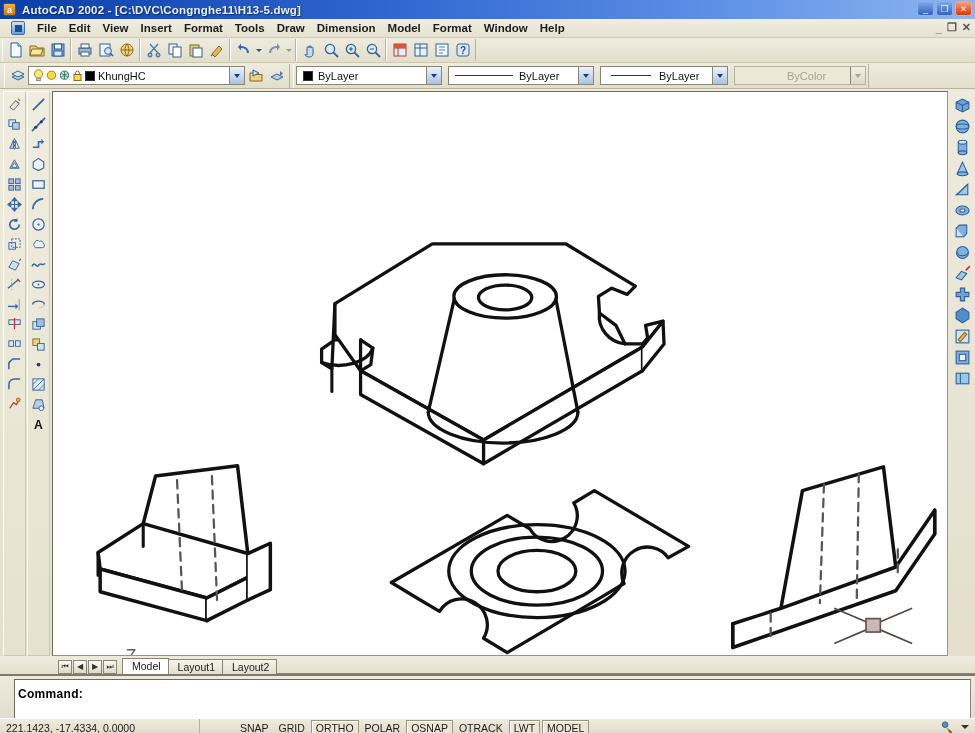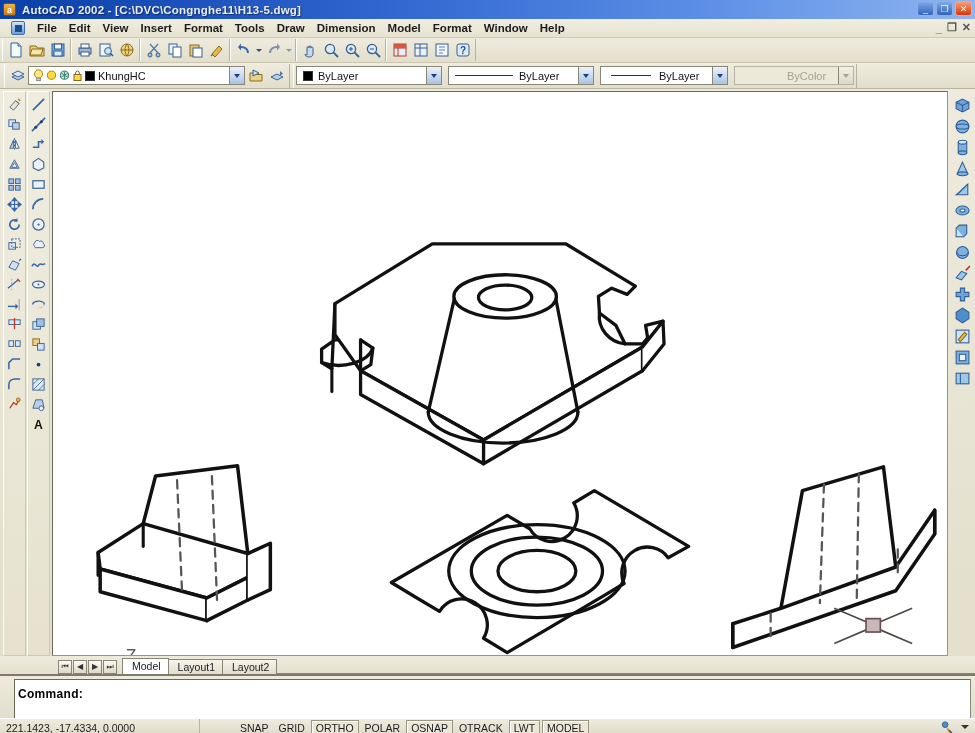--- a/index.html
+++ b/index.html
@@ -84,21 +84,21 @@
   }
   .combo.disabled .arrow { background: linear-gradient(#f2f0e6,#ddd9c8); }
   .combo .arrow i { border-left: 3.5px solid transparent; border-right: 3.5px solid transparent;
                     border-top: 4px solid #1b3f7a; display:block; font-style:normal; }
   .combo.disabled .arrow i { border-top-color: #a6a294; }
   .layer-combo { width: 217px; }
   .layer-icons { display: flex; align-items: center; gap: 2px; padding: 0 3px 0 1px; }
   .swatch { width: 10px; height: 10px; border: 1px solid #333; }
   .ltype-combo { width: 146px; }
   .lweight-combo { width: 128px; }
-  .pstyle-combo { width: 120px; padding-left: 48px; }
+  .pstyle-combo { width: 132px; padding-left: 48px; }
   .lt-line { width: 58px; height: 0; border-top: 1.6px solid #333; margin: 0 6px 0 3px; }
   .lw-line { width: 40px; height: 0; border-top: 1.6px solid #333; margin: 0 8px 0 7px; }
 
   
   .middle { flex: 1 1 auto; display: flex; position: relative; background: linear-gradient(#eeebde,#e3dfcc); }
   .lefttools { width: 52px; flex: 0 0 52px; display: flex; padding: 2px 1px 0 3px; gap: 1px; }
   .vcol { width: 23px; background: linear-gradient(#f0ede0,#e6e2cf);
           border: 1px solid #cdc8b2; border-top-color:#fff; border-left-color:#fff;
           display: flex; flex-direction: column; align-items: center; padding-top: 2px; }
   .vtb { width: 21px; height: 20px; display:flex; align-items:center; justify-content:center; cursor: default; }

